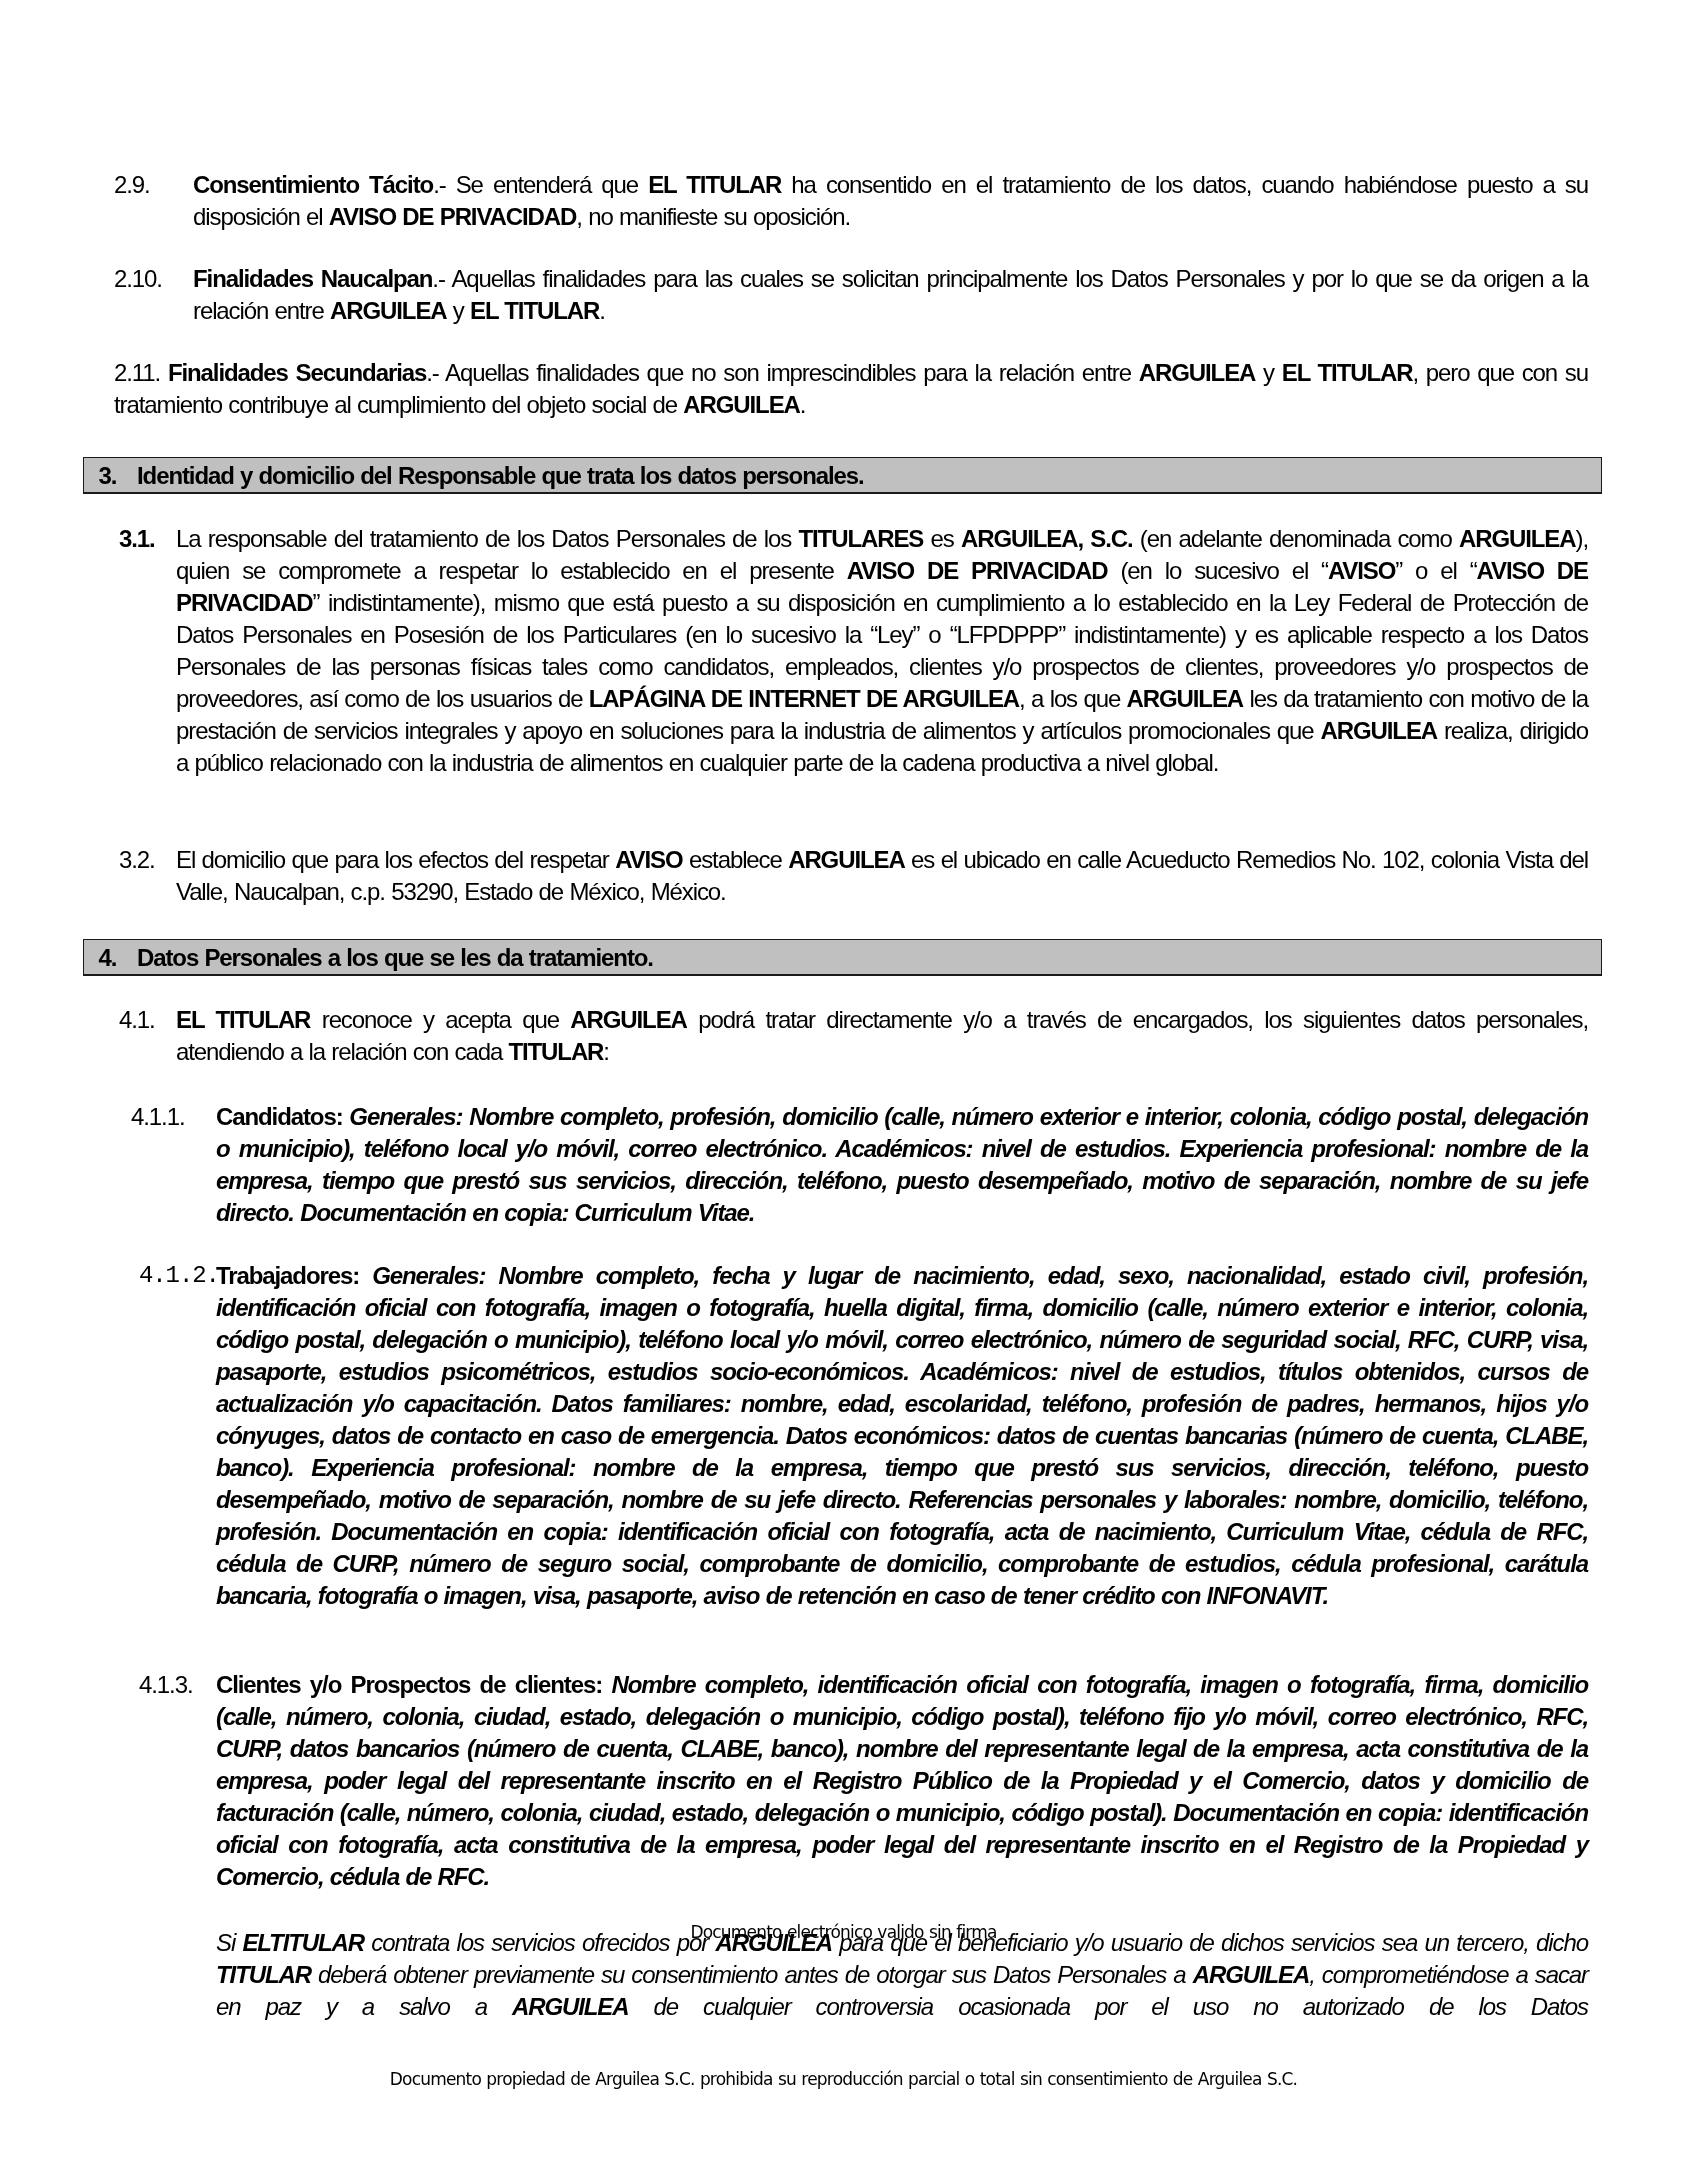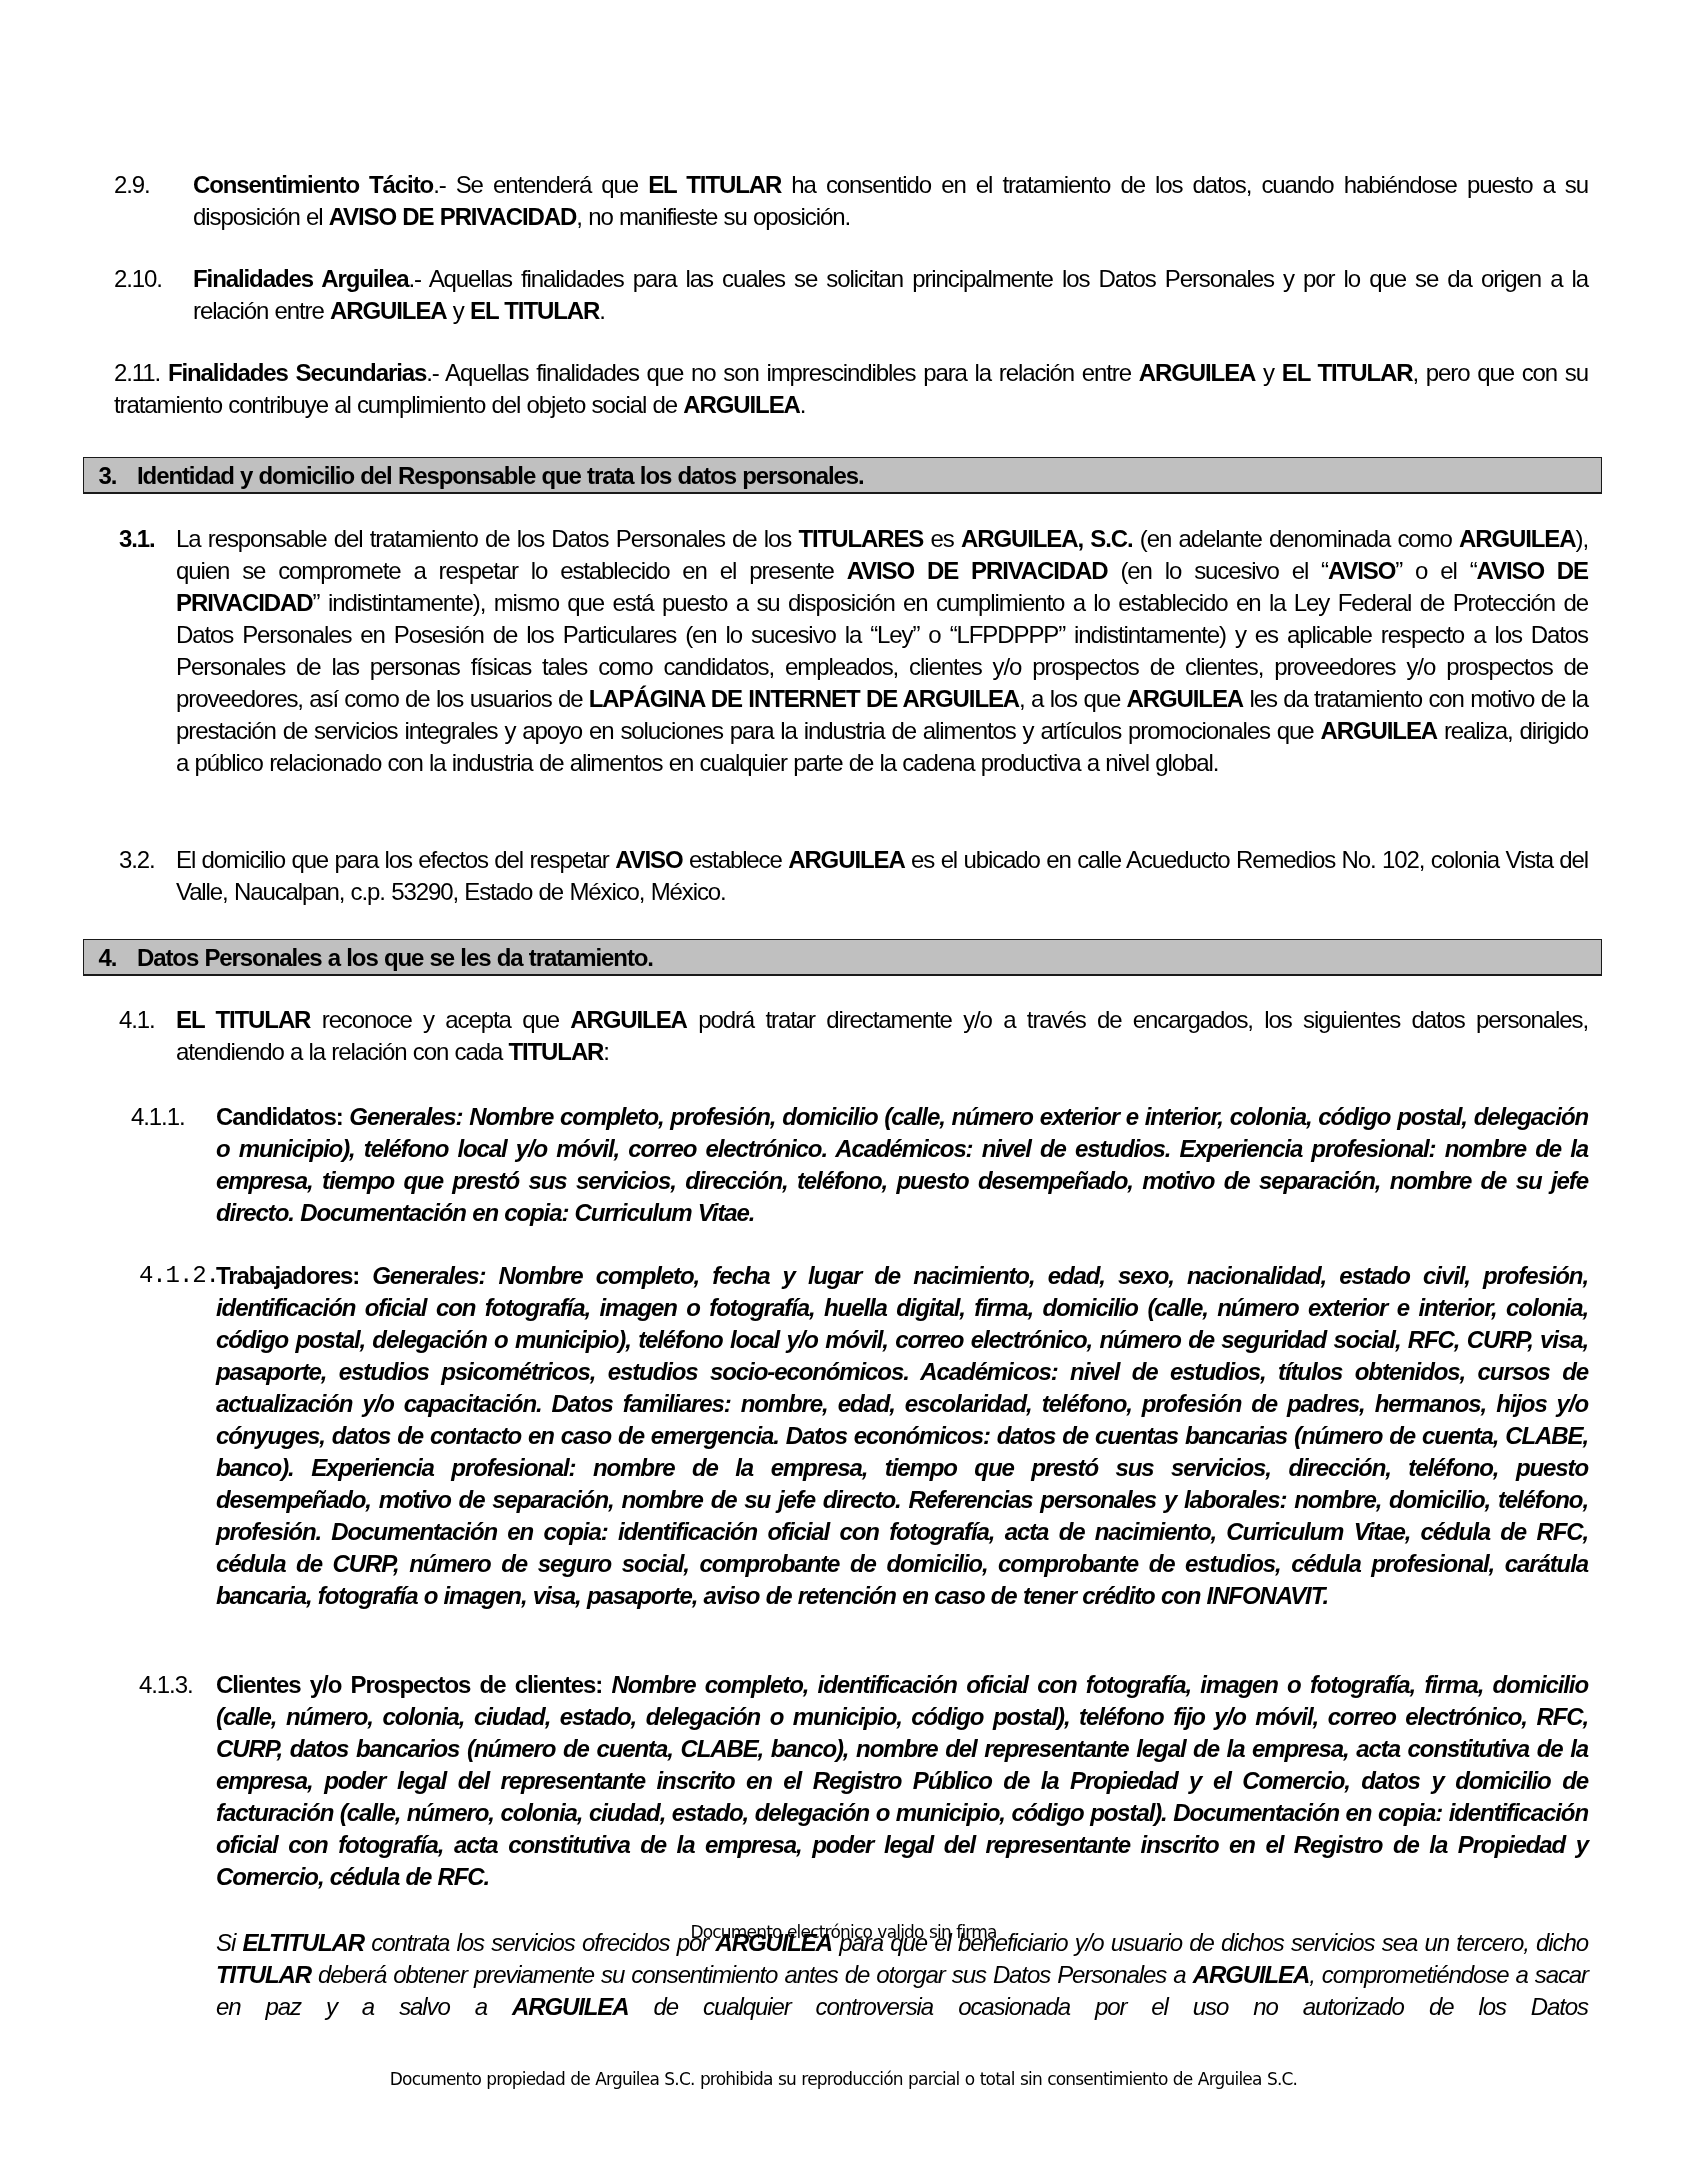--- a/index.html
+++ b/index.html
@@ -28,21 +28,21 @@
   <div>
     <span class="num" style="left:114px; top:169px;">2.9.</span>
     <div class="body" style="left:193px; top:169px; width:1395px; text-indent:0;">
       <b>Consentimiento Tácito</b><span>.- Se entenderá que </span><b>EL TITULAR</b><span> ha consentido en el tratamiento de los datos, cuando habiéndose puesto a su disposición el </span><b>AVISO DE PRIVACIDAD</b><span>, no manifieste su oposición.</span>
     </div>
   </div>
 
   <div>
     <span class="num" style="left:114px; top:263px;">2.10.</span>
     <div class="body" style="left:193px; top:263px; width:1395px;">
-      <b>Finalidades Arguilea</b><span>.- Aquellas finalidades para las cuales se solicitan principalmente los Datos Personales y por lo que se da origen a la relación entre </span><b>ARGUILEA</b><span> y </span><b>EL TITULAR</b><span>.</span>
+      <b>Finalidades Naucalpan</b><span>.- Aquellas finalidades para las cuales se solicitan principalmente los Datos Personales y por lo que se da origen a la relación entre </span><b>ARGUILEA</b><span> y </span><b>EL TITULAR</b><span>.</span>
     </div>
   </div>
 
   <div>
     <div class="body" style="left:114px; top:357px; width:1474px; text-indent:0;">
       <span>2.11.</span>&nbsp;<b>Finalidades Secundarias</b><span>.- Aquellas finalidades que no son imprescindibles para la relación entre </span><b>ARGUILEA</b><span> y </span><b>EL TITULAR</b><span>, pero que con su tratamiento contribuye al cumplimiento del objeto social de </span><b>ARGUILEA</b><span>.</span>
     </div>
   </div>
 
   <div class="section-box" style="top:457px;">

